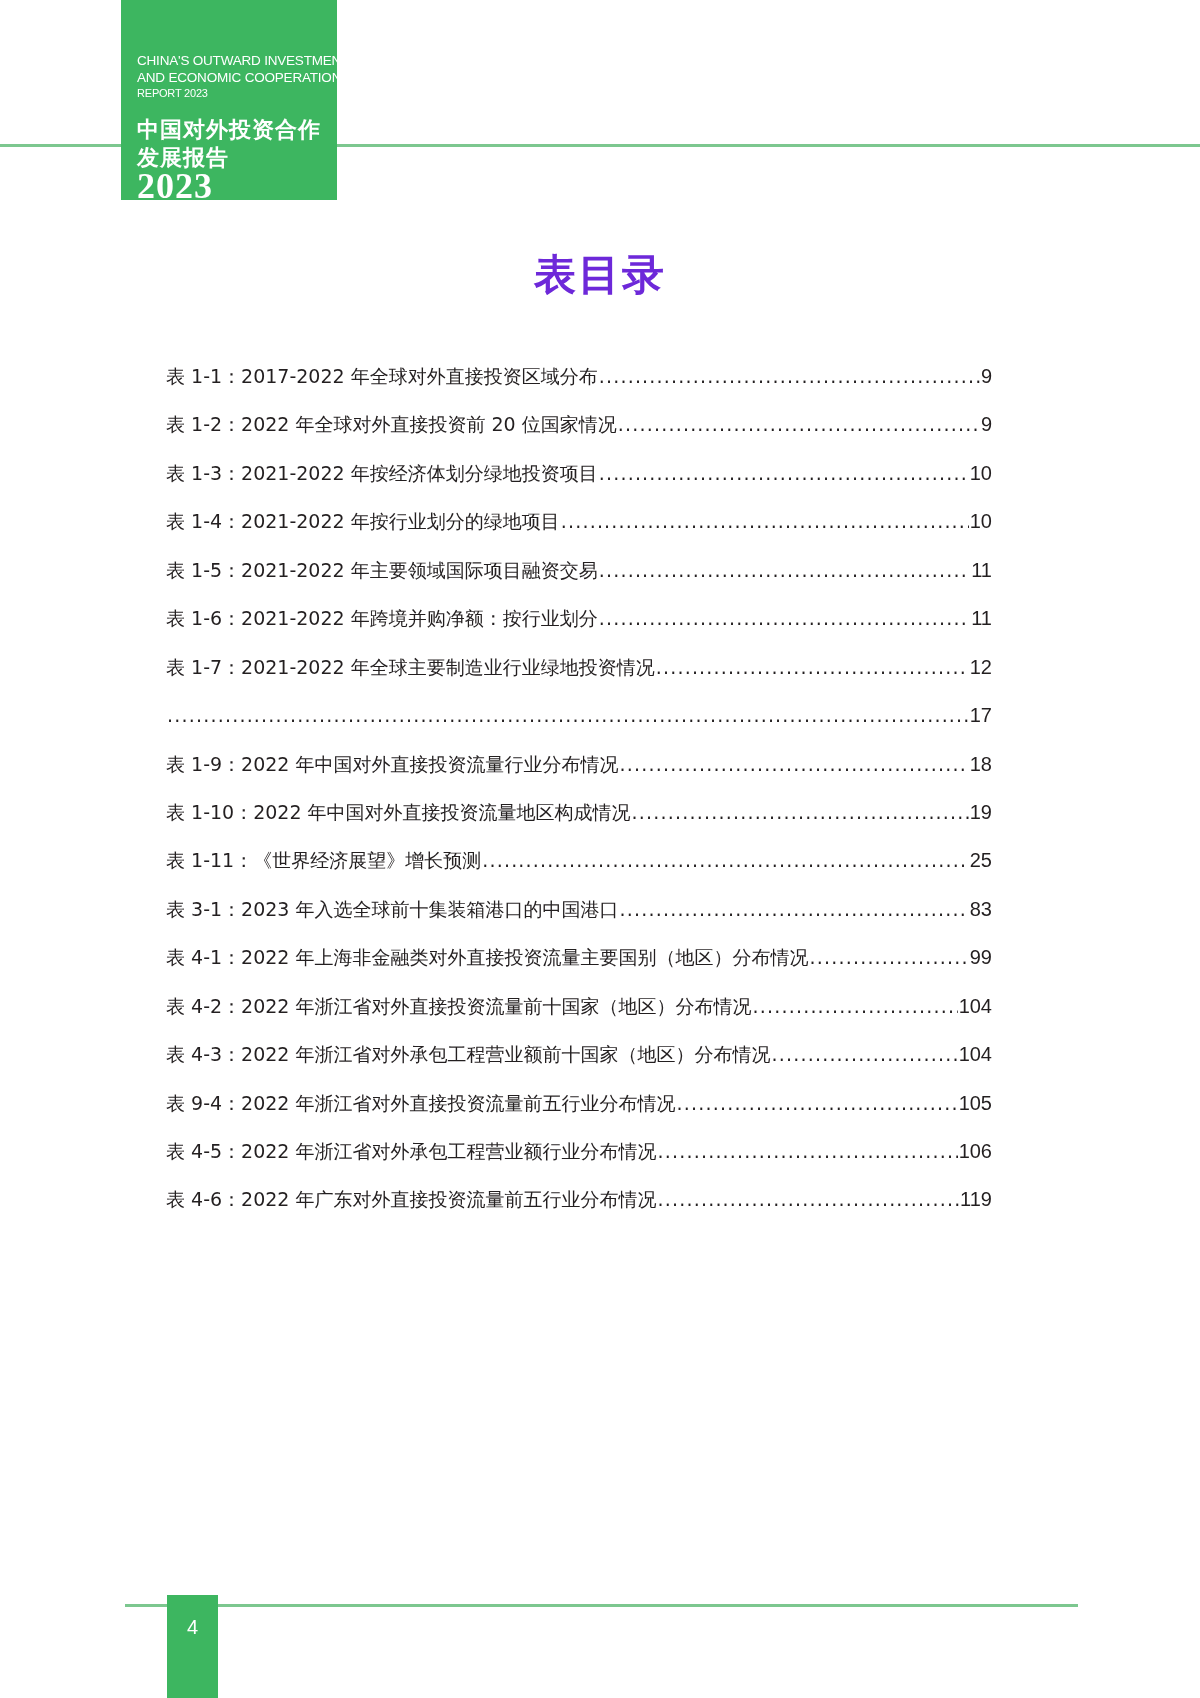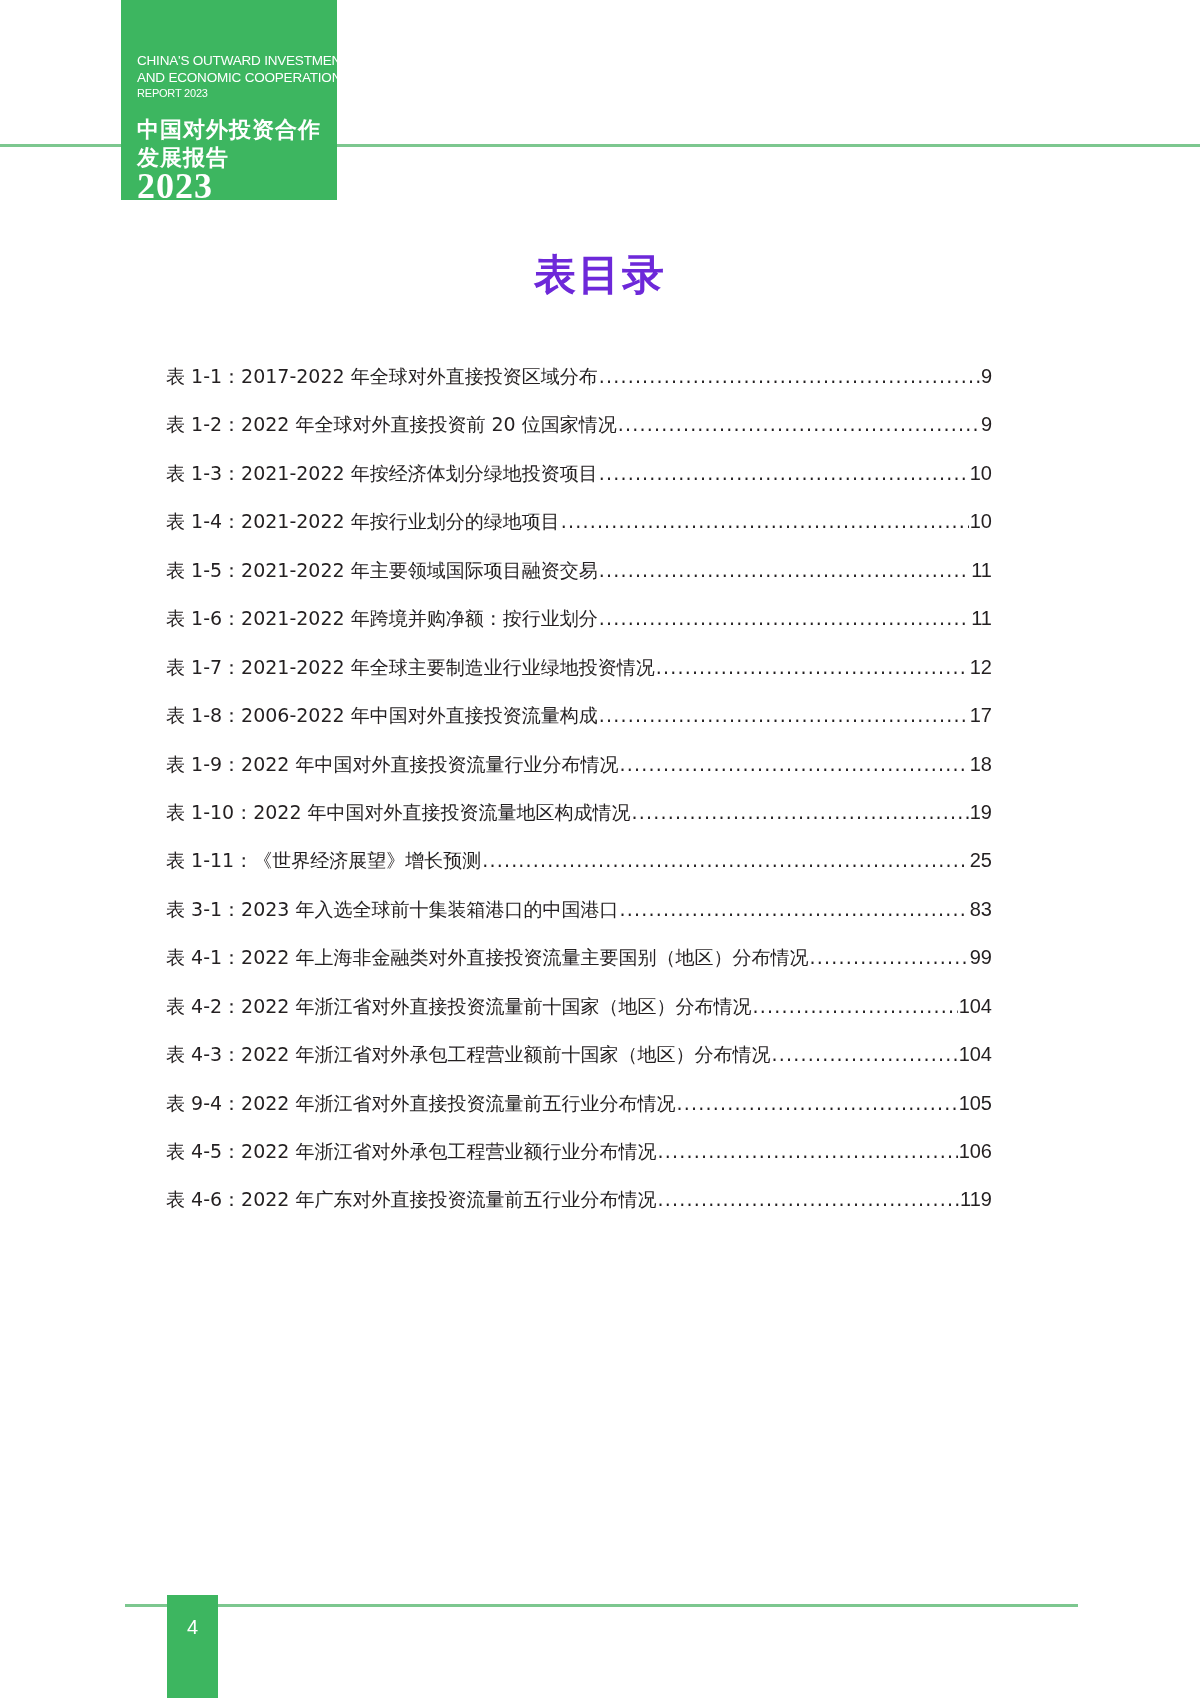--- a/index.html
+++ b/index.html
@@ -182,21 +182,20 @@
       <span class="toc-label">表 1-6：2021-2022 年跨境并购净额：按行业划分</span>
       <span class="toc-leader"></span>
       <span class="toc-page">11</span>
     </li>
   <li class="toc-row">
       <span class="toc-label">表 1-7：2021-2022 年全球主要制造业行业绿地投资情况</span>
       <span class="toc-leader"></span>
       <span class="toc-page">12</span>
     </li>
   <li class="toc-row">
-      <span class="toc-label">表 1-8：2006-2022 年中国对外直接投资流量构成</span>
       <span class="toc-leader"></span>
       <span class="toc-page">17</span>
     </li>
   <li class="toc-row">
       <span class="toc-label">表 1-9：2022 年中国对外直接投资流量行业分布情况</span>
       <span class="toc-leader"></span>
       <span class="toc-page">18</span>
     </li>
   <li class="toc-row">
       <span class="toc-label">表 1-10：2022 年中国对外直接投资流量地区构成情况</span>

